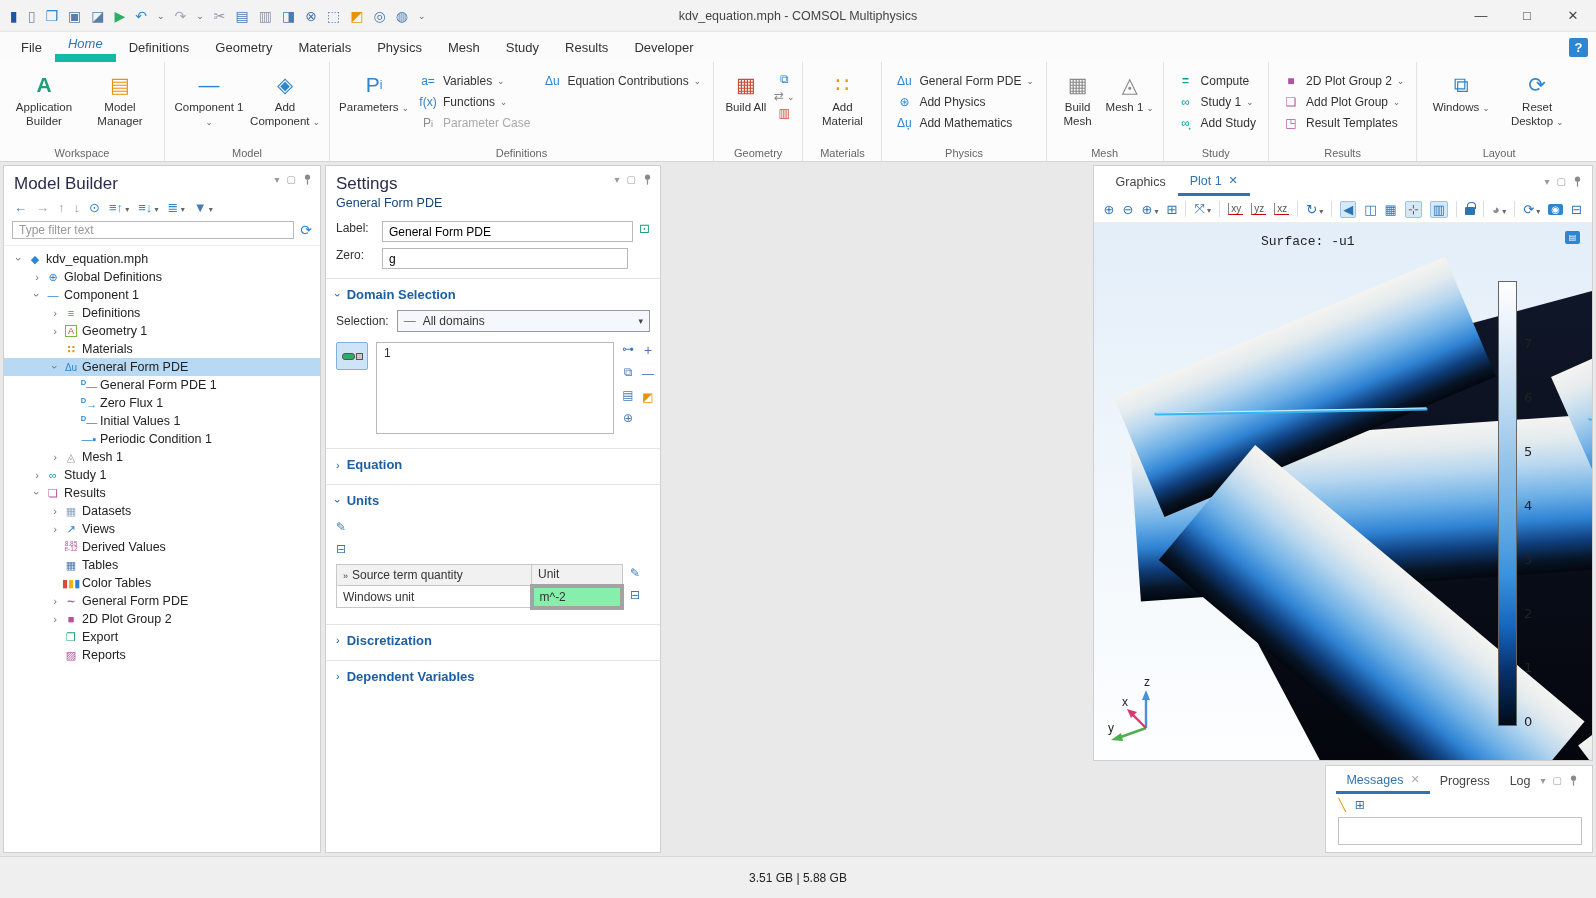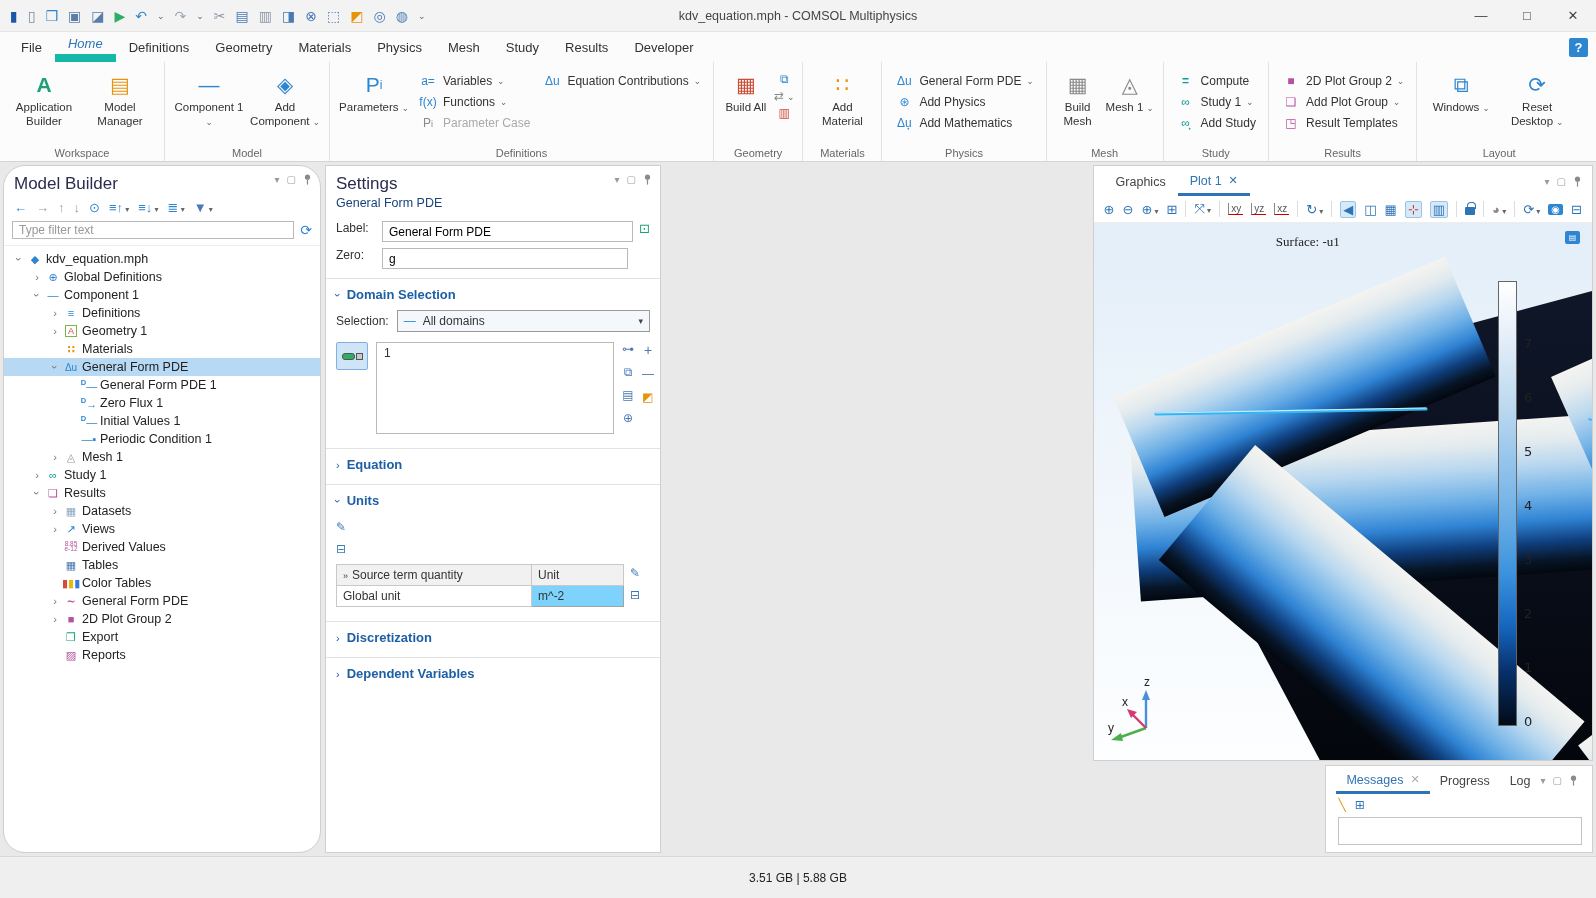--- a/index.html
+++ b/index.html
@@ -42,21 +42,21 @@
 
   
   .main { display:flex; height:694px; padding:3px; gap:4px; }
   .panel { background:#fff; border:1px solid #cfcfcf; display:flex; flex-direction:column; }
   .panel-head { display:flex; align-items:flex-start; padding:8px 8px 2px 10px; }
   .panel-title { font-size:17px; color:#2b2b4e; }
   .corner-icons { margin-left:auto; display:flex; gap:7px; align-items:center; color:#9a9a9a; font-size:10px; }
   .pin-svg { display:inline-block; }
 
   
-  .mb { width:318px;border-radius:22px; }
+  .mb { width:318px; }
   .mb-toolbar { display:flex; align-items:center; gap:9px; padding:4px 10px 6px 10px; color:#9a9a9a; font-size:13px; }
   .mb-toolbar .act { color:#2e86d1; }
   .mb-filter { display:flex; align-items:center; gap:6px; padding:0 8px 6px 8px; }
   .mb-filter input { flex:1; height:18px; border:1px solid #b9b9b9; padding:0 6px; font-size:12px;
     font-family:inherit; color:#333; }
   .mb-filter input::placeholder { color:#999; }
   .refresh { color:#2e86d1; font-size:14px; }
   .tree { flex:1; overflow:hidden; border-top:1px solid #eee; padding-top:4px; }
   .trow { display:flex; align-items:center; height:18px; font-size:12.5px; color:#222; white-space:nowrap; }
   .trow .chev { width:14px; text-align:center; color:#777; font-size:11px; flex:none; }
@@ -90,40 +90,40 @@
   .tg-pill { width:13px; height:7px; background:#2fae63; border-radius:3px; border:1px solid #555; }
   .tg-sq { width:7px; height:7px; background:#c9c9c9; border:1px solid #555; }
   .domlist { flex:1; height:92px; border:1px solid #b9b9b9; background:#fff; padding:3px 7px; font-size:12px; }
   .domicons { display:flex; gap:8px; }
   .domicons .col { display:flex; flex-direction:column; gap:9px; color:#4a7ab5; font-size:12px; align-items:center; }
   .unit-table-wrap { display:flex; padding:4px 8px 8px 10px; gap:6px; }
   table.units { border-collapse:collapse; width:288px; }
   table.units td { border:1px solid #c8c8c8; font-size:12px; padding:2px 6px; height:21px; }
   table.units tr.hd td { background:#f1f1f1; }
   table.units td.c1 { width:195px; }
-  table.units td.editable { background:#7dd3fc; border:1px solid #a3a3a3; }
+  table.units td.editable { background:#86efac; border:4px solid #a3a3a3; }
   .tbl-icons { display:flex; flex-direction:column; gap:8px; color:#3c78b4; font-size:12px; padding-top:2px; }
   .hh { color:#444; font-size:9px; margin-right:4px; }
 
   
   .gfx { flex:1; display:flex; flex-direction:column; background:transparent; border:none;align-items:flex-end; }
   .gfx-top { background:#fff; border:1px solid #cfcfcf; display:flex; flex-direction:column; flex:1; }
   .gtabs { display:flex; align-items:center; height:30px; padding:0 10px; }
   .gtab { padding:6px 12px 4px 12px; font-size:12.5px; color:#444; display:flex; gap:7px; align-items:center; height:30px; }
   .gtab.active { color:#2e74b5; border-bottom:3px solid #2e74b5; }
   .gtab .x { color:#2e74b5; font-size:11px; }
   .gtoolbar { display:flex; align-items:center; gap:8px; height:27px; padding:0 10px; border-bottom:1px solid #eee;
     color:#2e74b5; font-size:13px; }
   .gtoolbar .sep { width:1px; height:16px; background:#ddd; }
   .gtoolbar .tgl { background:#d6e9f8; border:1px solid #9cc3e5; border-radius:2px; padding:0 2px; }
   .gtoolbar .cv { font-size:8px; color:#666; }
   .viewlbl { font-size:10px; border-left:1px solid #888; border-bottom:1px solid #c00; padding:0 2px; color:#555; }
   .plotarea { flex:1; position:relative; background:linear-gradient(180deg,#e3eef9 0%,#eef5fb 40%,#fdfeff 100%); overflow:hidden; }
   .plot-title { position:absolute; top:11px; left:0; right:70px; text-align:center; font-size:13px; color:#222;
-    font-family:Liberation Serif, serif; }
+    font-family:Liberation Mono, monospace; }
   .plot-corner-icon { position:absolute; top:8px; right:12px; width:15px; height:13px; background:#2e86d1;
     border-radius:2px; color:#fff; font-size:8px; display:flex; align-items:center; justify-content:center; }
   .colorbar { position:absolute; right:30px; top:58px; width:64px; height:445px; }
   .cbar { position:absolute; left:0; top:0; width:19px; height:445px; border:1px solid #666;
     background:linear-gradient(180deg,#ffffff 0%,#eaf2fa 10%,#bcd9f0 28%,#7db8e8 48%,#3a92de 66%,#1565bd 78%,#07306a 88%,#020b18 100%); }
   .cbtick { position:absolute; left:26px; width:30px; font-size:13px; color:#222; transform:translateY(-50%);
     font-family:"DejaVu Sans",sans-serif; }
   .triad { position:absolute; left:14px; bottom:18px; }
 
   
@@ -579,21 +579,21 @@
         </div>
       </div>
       <div class="unit-table-wrap" style="padding-top:0">
         <table class="units">
           <tbody>
               <tr class="hd">
             <td class="c1"><span class="hh">»</span><span>Source term quantity</span></td>
             <td>Unit</td>
           </tr>
           <tr>
-            <td class="c1">Global unit</td>
+            <td class="c1">Windows unit</td>
             <td class="editable">m^-2</td>
           </tr>
         </tbody>
           </table>
         <div class="tbl-icons">
           <span>✎</span>
           <span>⊟</span>
         </div>
       </div>
     </div>

